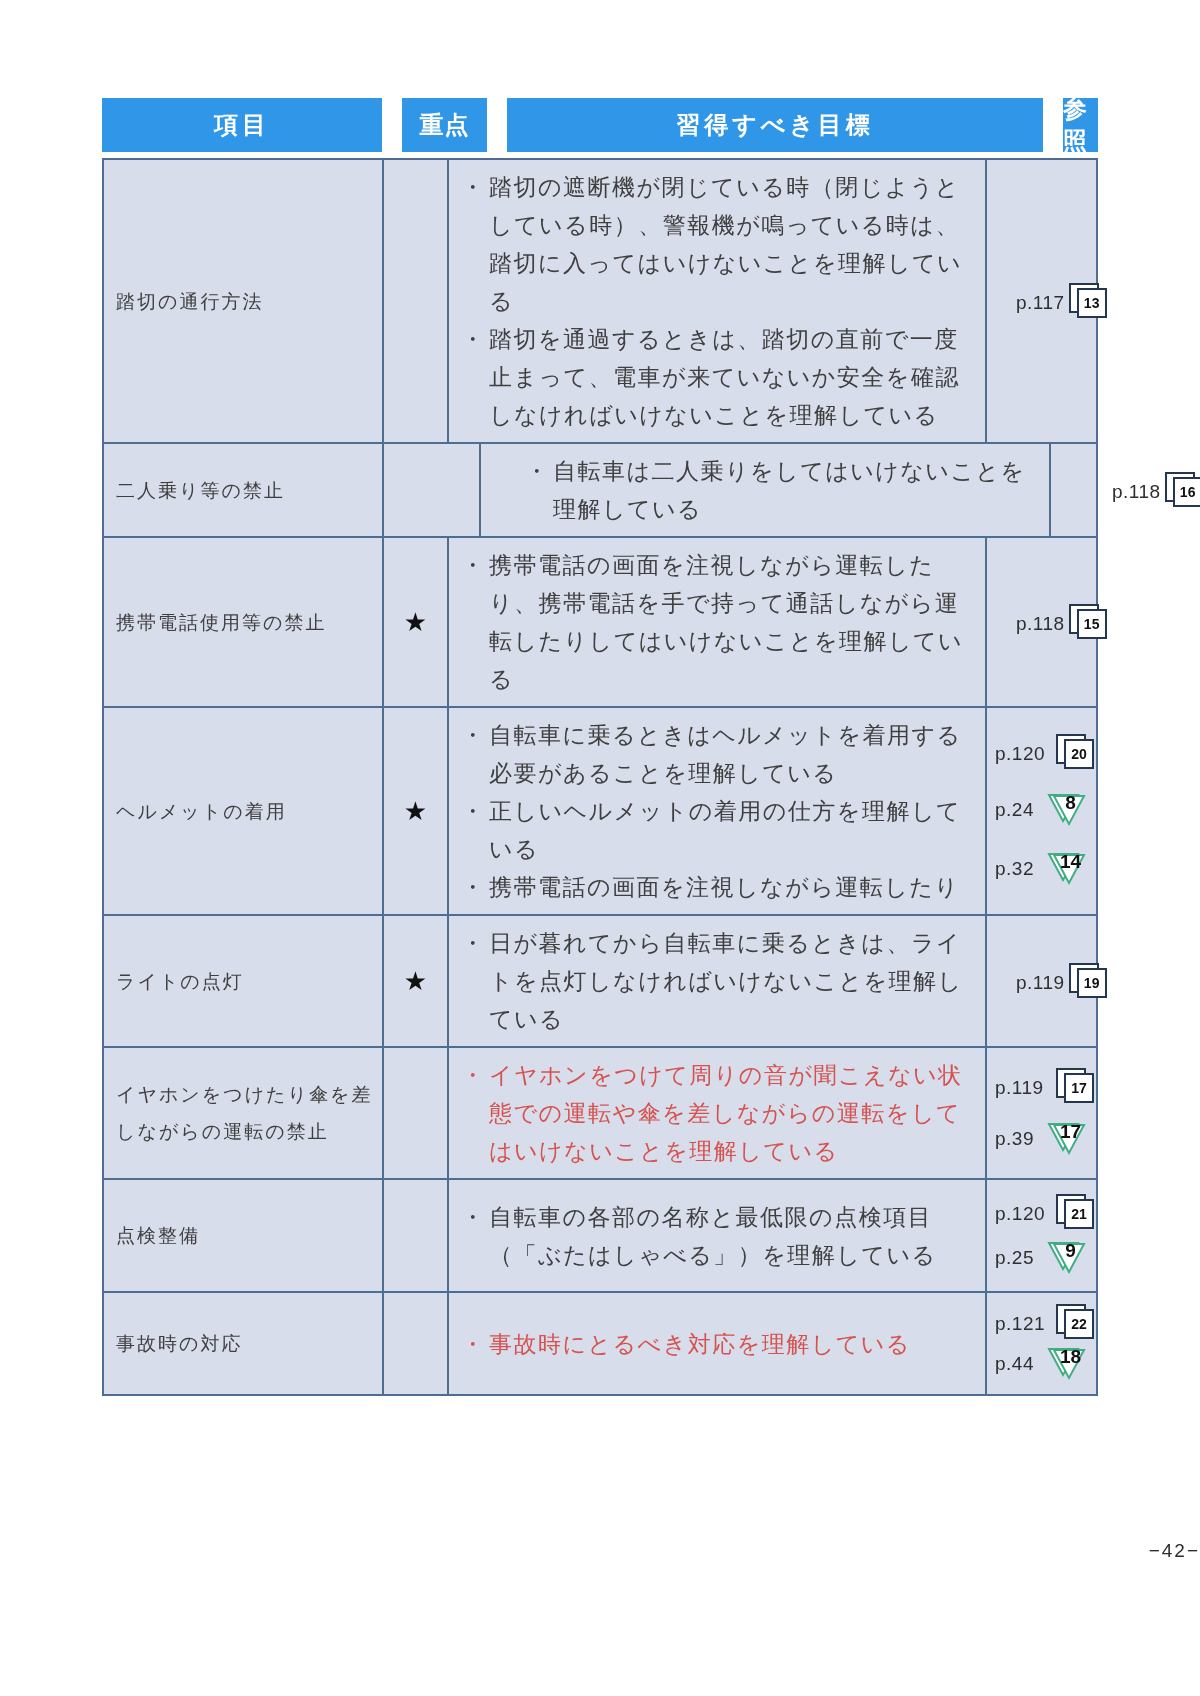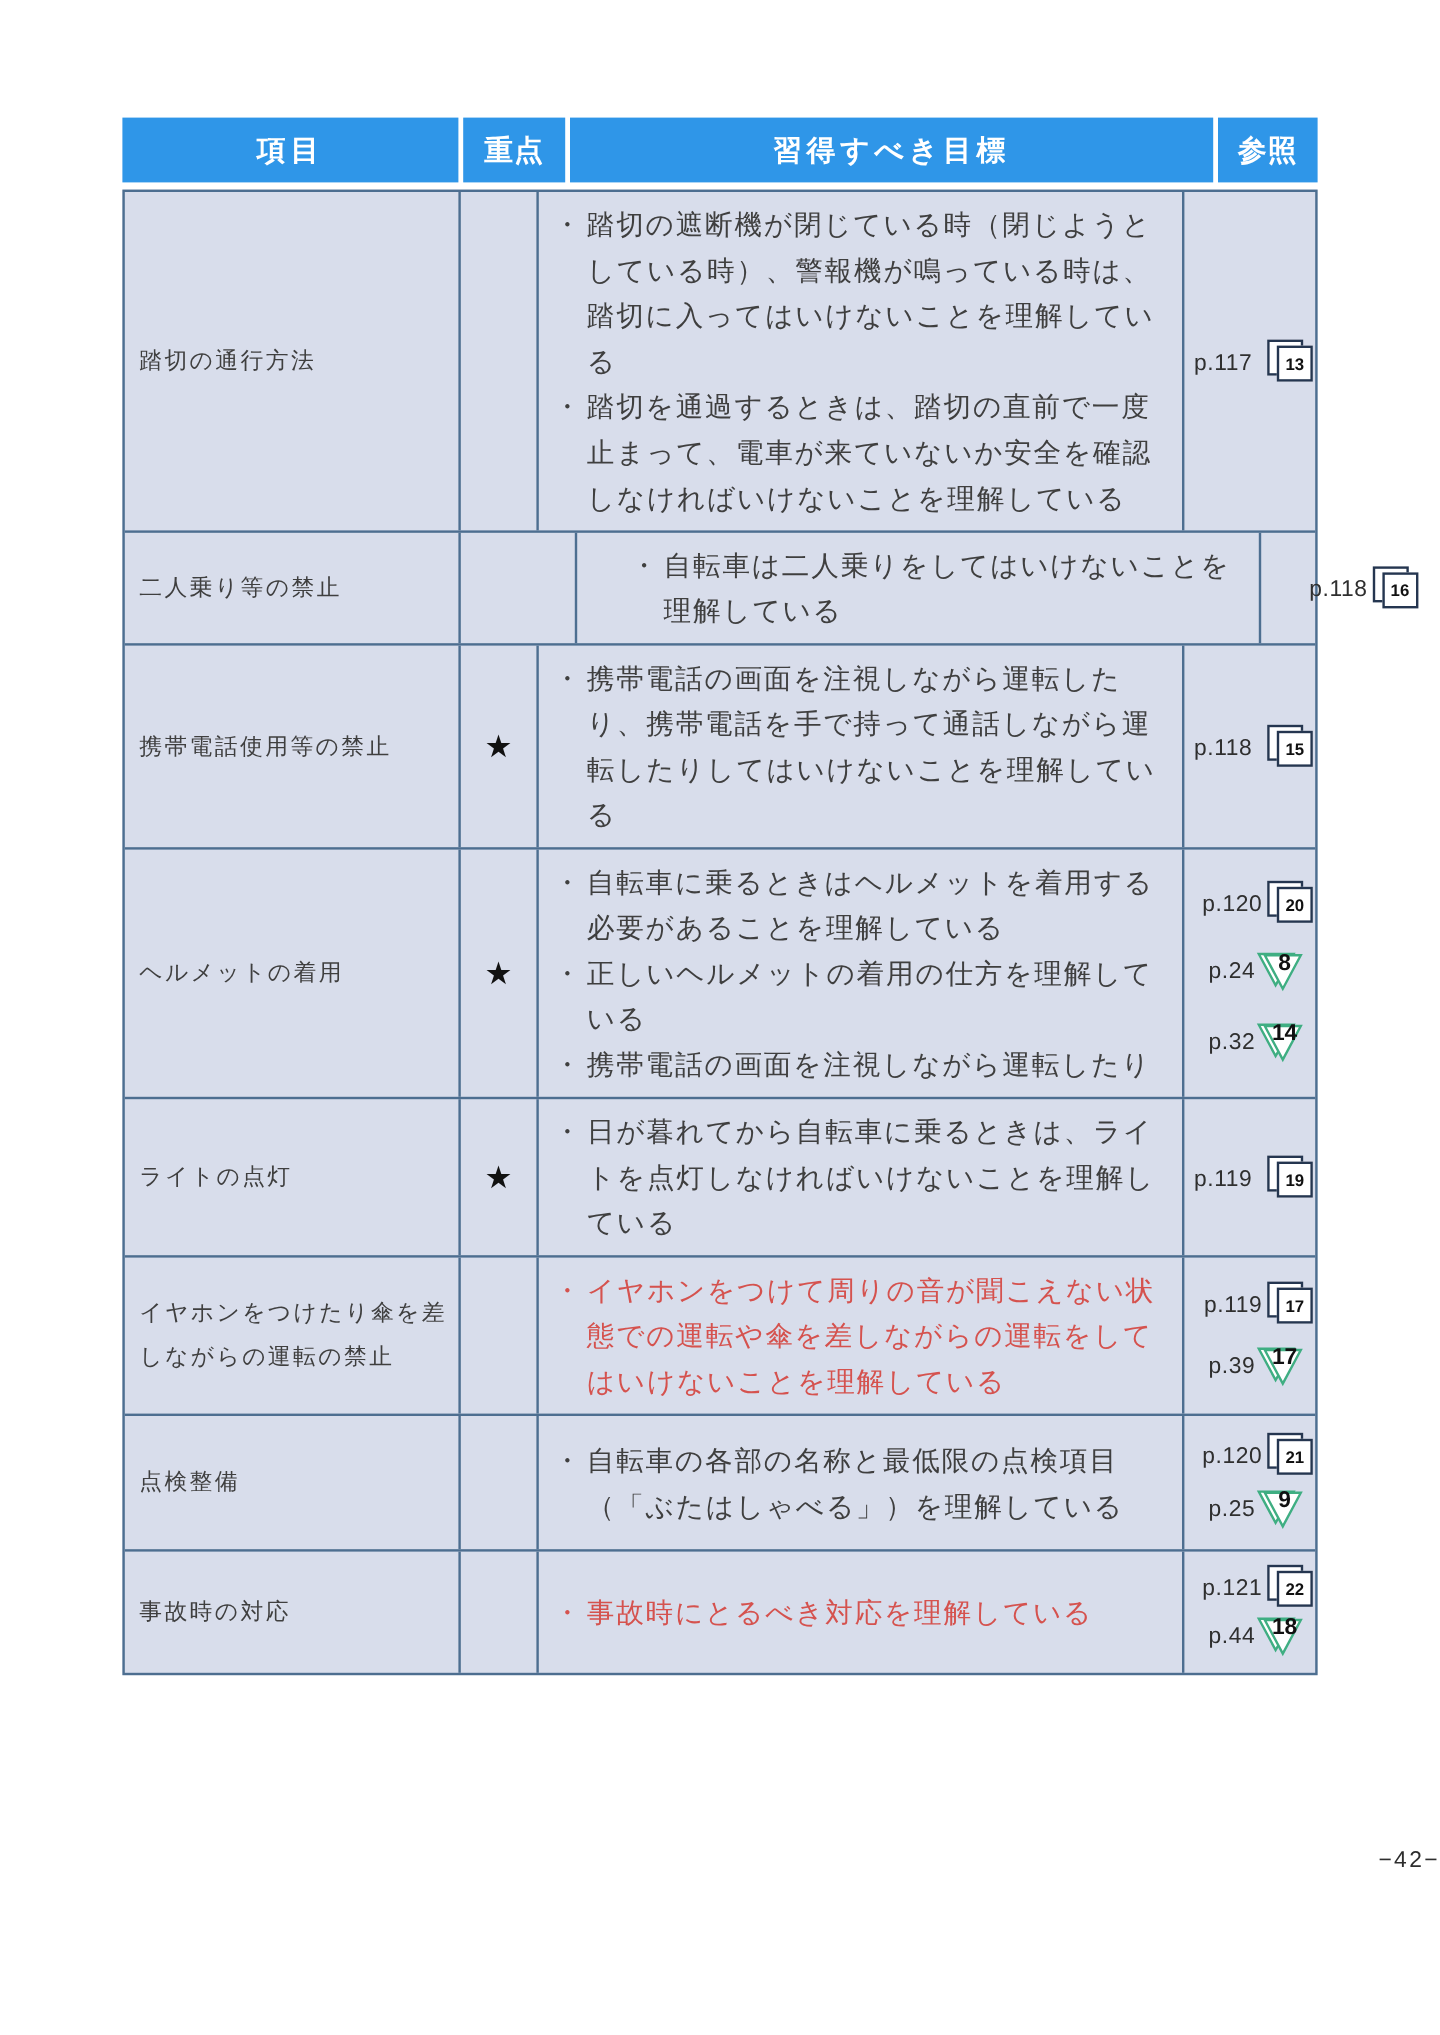--- a/index.html
+++ b/index.html
@@ -2,21 +2,21 @@
 <html lang="ja"><head>
 <meta charset="utf-8">
 <style>
   html,body { margin:0; padding:0; background:#ffffff; }
   body { font-family: "Liberation Sans", "DejaVu Sans", sans-serif; }
   .page { position:relative; width:1200px; height:1696px; background:#ffffff; overflow:hidden; }
 
   .tbl { position:absolute; left:102px; top:98px; width:996px; }
 
   
-  .thead { display:flex; gap:4px; height:54px; margin-bottom:6px; }
+  .thead { display:flex; gap:20px; height:54px; margin-bottom:6px; }
   .th { background:#2F96E8; color:#ffffff; font-weight:bold; font-size:24px;
         letter-spacing:4px; display:flex; align-items:center; justify-content:center; }
   .th.c-item { width:280px; }
   .th.c-emp  { width:85px;  letter-spacing:1px; }
   .th.c-goal { width:536px; }
   .th.c-ref  { flex:1; letter-spacing:1px; }
 
   
   .tbody { border:2px solid #4D6E90; background:#D8DDEB; }
   .row { display:grid; grid-template-columns:280px 65px 538px 1fr; border-bottom:2px solid #4D6E90; }
@@ -35,22 +35,22 @@
 
   .cell.goal { display:flex; flex-direction:column; justify-content:center; padding:8px 8px 8px 12px; }
   .gline { display:flex; font-size:23px; color:#3F3F3F; line-height:38px; letter-spacing:1.5px; }
   .bullet { width:28px; flex:0 0 28px; }
   .gtext { flex:1; }
 
   .red { color:#D5524E; }
 
   
   .cell.refs { display:flex; flex-direction:column; padding:8px 8px 8px 8px; }
-  .refs-1 { justify-content:center; }
-  .refs-2, .refs-3 { justify-content:space-evenly;align-items:flex-end; }
+  .refs-1 { justify-content:center;margin-left:21px; }
+  .refs-2, .refs-3 { justify-content:space-evenly; }
   .refline { display:flex; align-items:center; justify-content:space-between; padding:4px 2px 0 0; }
   .rpage { font-size:19px; color:#2F2F2F; letter-spacing:0.5px; }
 
   .badge { position:relative; width:30px; height:30px; flex:0 0 30px; margin-right:4px; }
   .b-back { position:absolute; top:-5px; left:4px; width:30px; height:30px;
             border:2px solid #253650; background:#ffffff; box-sizing:border-box; }
   .b-front { position:absolute; top:0; left:12px; width:30px; height:30px;
              border:2px solid #253650; background:#ffffff; box-sizing:border-box;
              display:flex; align-items:center; justify-content:center;
              font-weight:bold; font-size:14px; color:#111111; }

